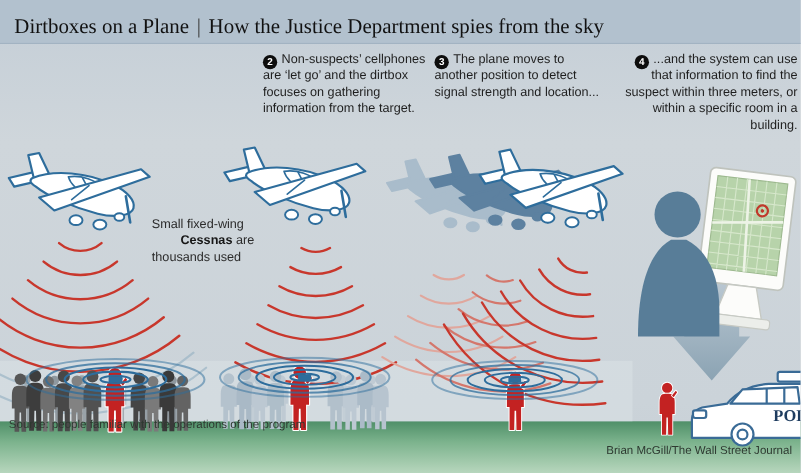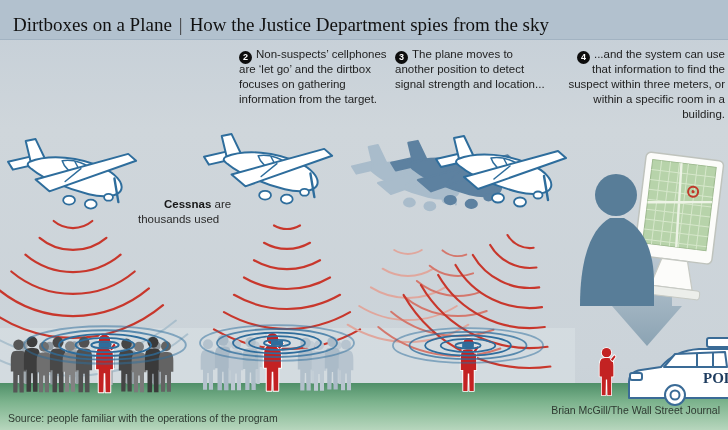--- a/index.html
+++ b/index.html
@@ -37,21 +37,21 @@
     position:absolute;left:138px;top:197px;width:110px;
     font-size:11.5px;line-height:15px;color:#2b2b2b;
   }
   #annotation b{color:#161616;margin-left:26px;}
   
   #ground{
     position:absolute;left:0;top:383px;width:728px;height:47px;
     background:linear-gradient(180deg,#4f8f68 0%,#7cb38d 40%,#b7d6bd 100%);
   }
   #footer-source{
-    position:absolute;left:8px;top:412px;font-size:10.5px;color:#2e3a31;
+    position:absolute;left:8px;top:380px;font-size:10.5px;color:#2e3a31;
   }
   #footer-credit{
     position:absolute;right:8px;top:404px;font-size:10.5px;color:#2e3a31;
   }
   #stage{position:absolute;left:0;top:0;pointer-events:none;}
   .arcset{fill:none;stroke-linecap:round;}
   .red-arcs{stroke:#c8372c;stroke-width:2.2;}
   .pale-arcs{stroke:#e0a79d;stroke-width:2;}
   .mid-arcs{stroke:#d4776c;stroke-width:2;}
   .faint-blue-arcs{stroke:#9cb6c6;stroke-width:2;opacity:.7;}
@@ -252,20 +252,21 @@
     <span class="num">2</span><span>Non-suspects’ cellphones are ‘let go’ and the dirtbox focuses on gathering information from the target.</span>
   </div>
   <div class="step" id="step3">
     <span class="num">3</span><span>The plane moves to another position to detect signal strength and location...</span>
   </div>
   <div class="step" id="step4">
     <span class="num">4</span><span>...and the system can use that information to find the suspect within three meters, or within a specific room in a building.</span>
   </div>
 
   <div id="annotation">
+    <div>Small fixed-wing</div>
     <div><b>Cessnas</b><span> are</span></div>
     <div>thousands used</div>
   </div>
 
   <div id="footer-source">Source: people familiar with the operations of the program</div>
   <div id="footer-credit">Brian McGill/The Wall Street Journal</div>
 
 </div>
 
 </body></html>

